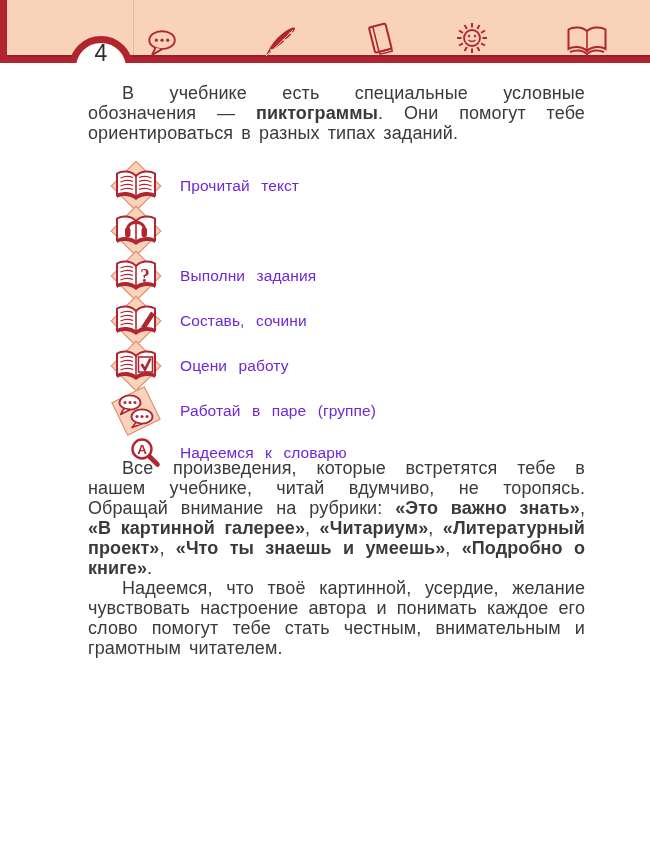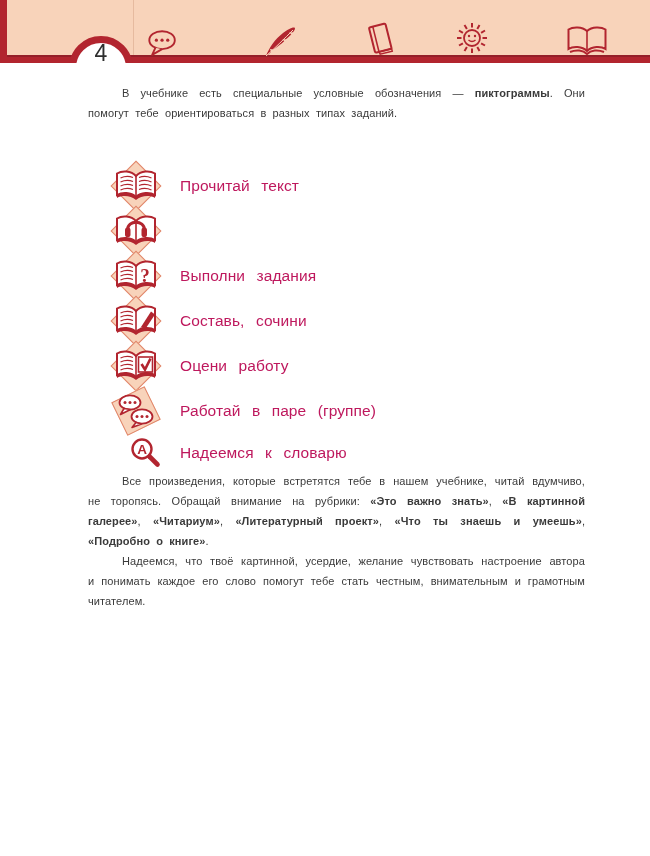--- a/index.html
+++ b/index.html
@@ -20,42 +20,42 @@
   .arch-ring{position:absolute;left:2px;top:0;width:50px;height:50px;border:7px solid #b2252f;
     border-radius:50%;background:#ffffff;}
   .page-num{position:absolute;top:40px;left:67px;width:68px;text-align:center;
     font-size:23px;font-weight:400;color:#2e2e2e;z-index:3;}
   .hicon{position:absolute;z-index:2;line-height:0;}
   .hicon svg{display:block;}
 
   
   .para{
     position:absolute;left:88px;width:497px;
-    font-size:11px;line-height:20px;text-align:justify;
+    font-size:18px;line-height:20px;text-align:justify;
     word-spacing:3px;letter-spacing:.1px;
   }
   .para p{margin:0;text-indent:34px;}
   .para .b{font-weight:700;}
   #para-intro{top:83px;}
-  #para-closing{top:471px;}
+  #para-closing{top:458px;}
 
   
   .pict-list{position:absolute;top:163px;left:104px;width:480px;}
   .pict-row{display:flex;align-items:center;height:45px;}
   .pict-row.last{height:40px;}
   .pict-icon{position:relative;width:64px;height:45px;flex:0 0 64px;}
   .diamond{position:absolute;left:50%;top:50%;width:36px;height:36px;
     transform:translate(-50%,-50%) rotate(45deg);
     background:#f8d3ba;border:1.6px solid #e08468;box-sizing:border-box;}
   .tilt-square{position:absolute;left:50%;top:50%;width:37px;height:37px;
     transform:translate(-50%,-50%) rotate(-26deg);
     background:#f8d3ba;border:1.6px solid #e08468;box-sizing:border-box;}
   .pict-icon svg{position:absolute;left:50%;top:50%;transform:translate(-50%,-50%);}
   .pict-icon svg.shift-right{left:calc(50% + 10px);}
-  .pict-label{margin-left:12px;font-size:15.5px;word-spacing:7px;letter-spacing:.1px;color:#be185d;}
+  .pict-label{margin-left:12px;font-size:15.5px;word-spacing:7px;letter-spacing:.1px;color:#6d28d9;}
 </style>
 </head>
 <body>
 
 <div class="page">
 
   <div class="header">
     <div class="seam"></div>
     <div class="header-bar"></div>
     <div class="left-strip"></div>

